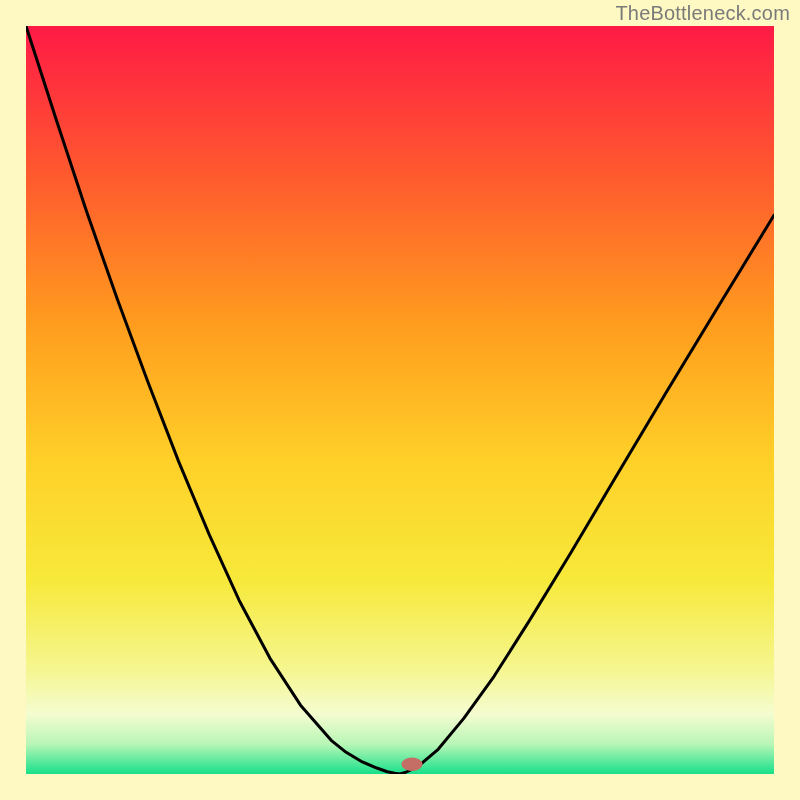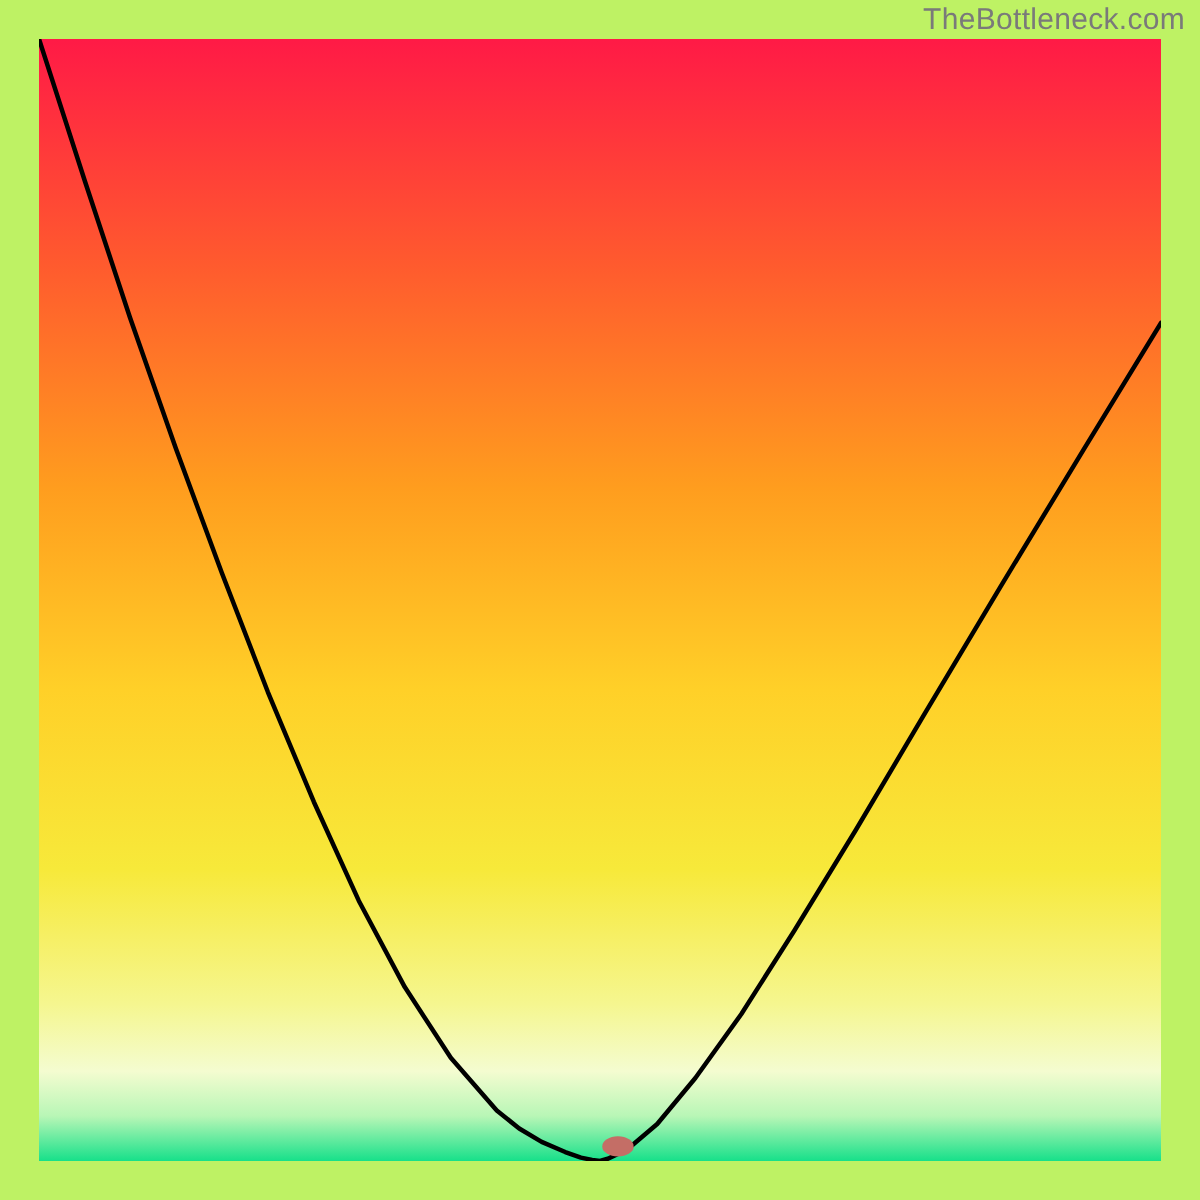--- a/index.html
+++ b/index.html
@@ -7,21 +7,21 @@
     padding: 0;
     width: 800px;
     height: 800px;
     background: #000;
     font-family: Arial, Helvetica, sans-serif;
   }
   .outer {
     position: relative;
     width: 800px;
     height: 800px;
-    background: #bef264;
+    background: #fef9c3;
   }
   .watermark {
     position: absolute;
     top: 2px;
     right: 10px;
     color: #7a7a7a;
     font-size: 20px;
     font-weight: 500;
     letter-spacing: 0.2px;
     text-align: right;

